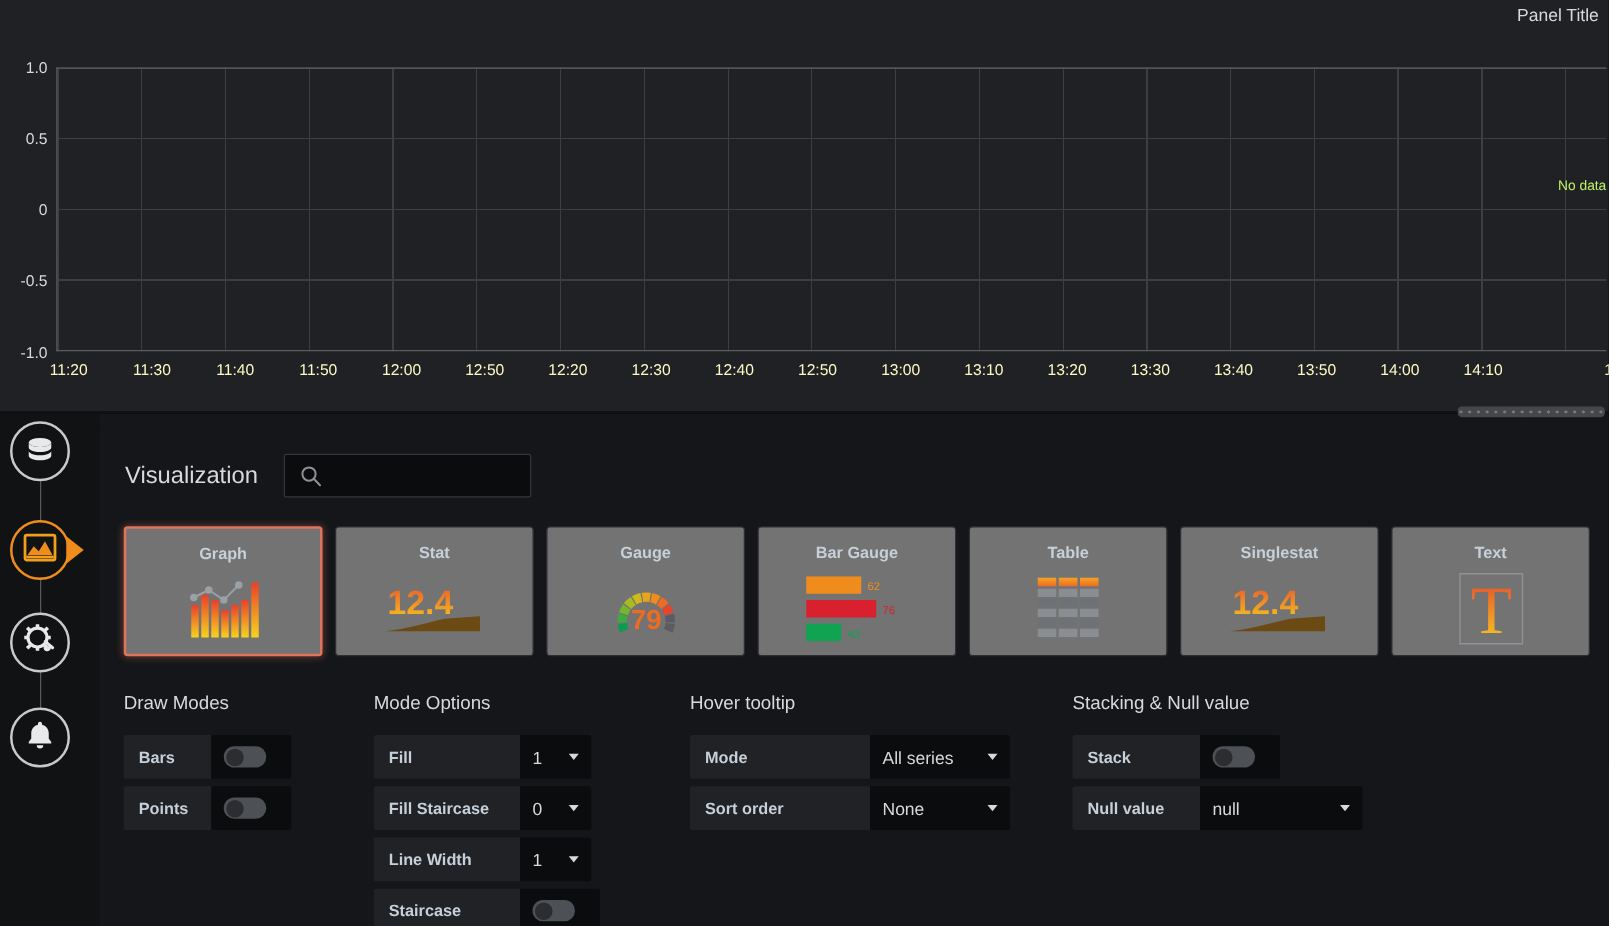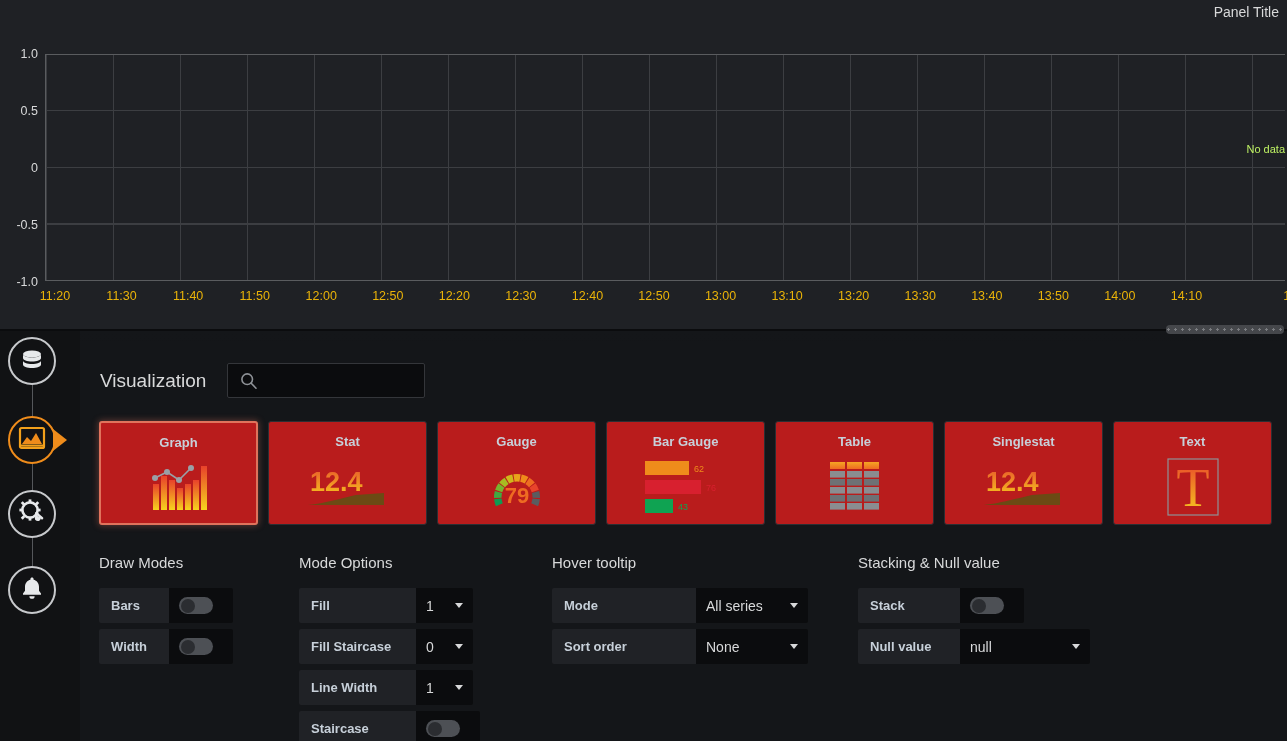--- a/index.html
+++ b/index.html
@@ -41,21 +41,21 @@
   .grid-bottom-line {
     position: absolute; left: 45px; bottom: 48px; right: 2px; height: 1px;
     background: #5a5c5f;
   }
   .y-tick {
     position: absolute; right: 1249px; width: 40px;
     text-align: right; font-size: 12.5px; color: #d8d9da;
     transform: translateY(-50%);
   }
   .x-tick {
-    position: absolute; bottom: 26px; font-size: 12.5px; color: #eab308;
+    position: absolute; bottom: 26px; font-size: 12.5px; color: #fef9c3;
     transform: translateX(-50%); white-space: nowrap;
   }
   .no-data {
     position: absolute; right: 2px; top: 113px;
     font-size: 11px; color: #bef264;
   }
   .drag-handle {
     position: absolute; left: 1166px; top: 325px; width: 118px; height: 9px;
     background: #45474b; border-radius: 4px;
     background-image: radial-gradient(circle at 2.5px 4.5px, #7b7d81 1.1px, transparent 1.2px);
@@ -126,21 +126,21 @@
     font-family: "Liberation Sans", sans-serif;
   }
 
   
   .viz-cards {
     position: absolute; left: 19px; top: 80px;
     display: flex; gap: 10px;
   }
   .viz-card {
     width: 159px; height: 104px;
-    background: #b91c1c; border: 1px solid #2c2e33; border-radius: 3px;
+    background: #737373; border: 1px solid #2c2e33; border-radius: 3px;
     position: relative; cursor: pointer;
   }
   .viz-card.selected {
     border: 2px solid #e0735c;
     box-shadow: 0 0 6px 1px rgba(224,115,92,0.35);
   }
   .viz-card-name {
     position: absolute; top: 12px; left: 0; right: 0;
     text-align: center; font-size: 13px; font-weight: bold; color: #c7d0d9;
   }
@@ -447,21 +447,21 @@
         <div class="opt-section-title">Draw Modes</div>
         <div class="opt-row">
           <div class="opt-row-label" style="width: 70px;">Bars</div>
           <div class="opt-row-control" style="width: 64px;">
             <div class="toggle">
               <div class="knob"></div>
             </div>
           </div>
         </div>
         <div class="opt-row">
-          <div class="opt-row-label" style="width: 70px;">Width</div>
+          <div class="opt-row-label" style="width: 70px;">Points</div>
           <div class="opt-row-control" style="width: 64px;">
             <div class="toggle">
               <div class="knob"></div>
             </div>
           </div>
         </div>
       </div>
       <div class="opt-section" style="margin-right: 72px;">
         <div class="opt-section-title">Mode Options</div>
         <div class="opt-row">

